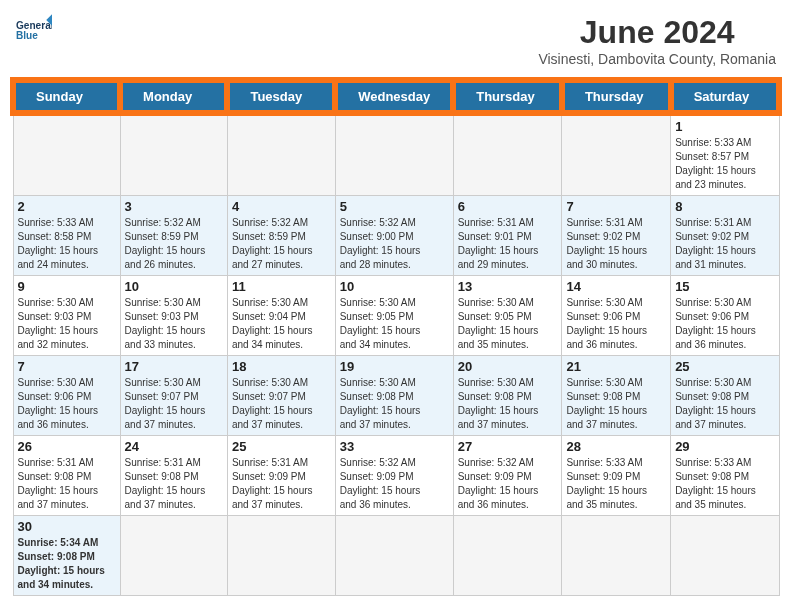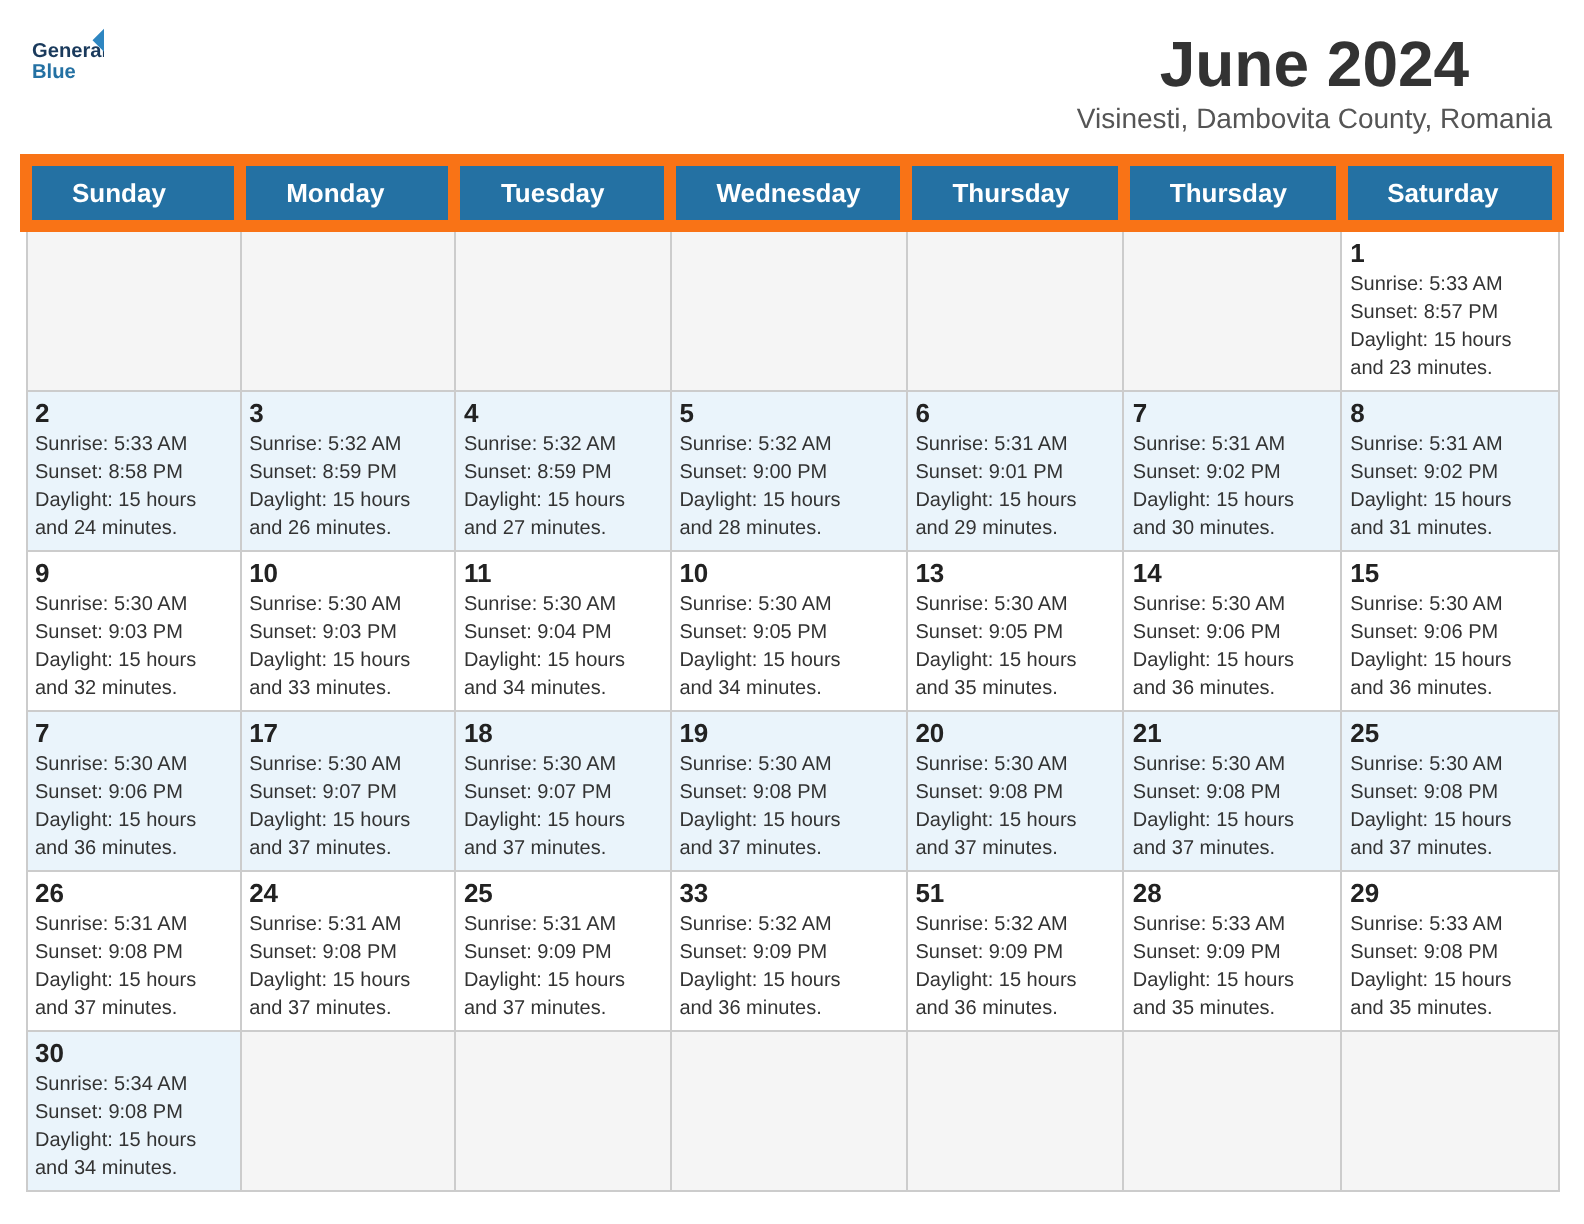--- a/index.html
+++ b/index.html
@@ -308,21 +308,21 @@
 and 37 minutes.</div>
         </td>
         <td>
           <span class="day-number">33</span>
           <div class="day-info" style="white-space: pre-line;">Sunrise: 5:32 AM
 Sunset: 9:09 PM
 Daylight: 15 hours
 and 36 minutes.</div>
         </td>
         <td>
-          <span class="day-number">51</span>
+          <span class="day-number">27</span>
           <div class="day-info" style="white-space: pre-line;">Sunrise: 5:32 AM
 Sunset: 9:09 PM
 Daylight: 15 hours
 and 36 minutes.</div>
         </td>
         <td>
           <span class="day-number">28</span>
           <div class="day-info" style="white-space: pre-line;">Sunrise: 5:33 AM
 Sunset: 9:09 PM
 Daylight: 15 hours
@@ -332,21 +332,21 @@
           <span class="day-number">29</span>
           <div class="day-info" style="white-space: pre-line;">Sunrise: 5:33 AM
 Sunset: 9:08 PM
 Daylight: 15 hours
 and 35 minutes.</div>
         </td>
       </tr>
       <tr class="row-even">
         <td>
           <span class="day-number">30</span>
-          <div class="day-info" style="white-space: pre-line;">Sunrise: 5:34 AM
+          <div class="day-info" style="white-space: pre-line; font-weight: bold;">Sunrise: 5:34 AM
 Sunset: 9:08 PM
 Daylight: 15 hours
 and 34 minutes.</div>
         </td>
         <td class="empty"></td>
         <td class="empty"></td>
         <td class="empty"></td>
         <td class="empty"></td>
         <td class="empty"></td>
         <td class="empty"></td>

